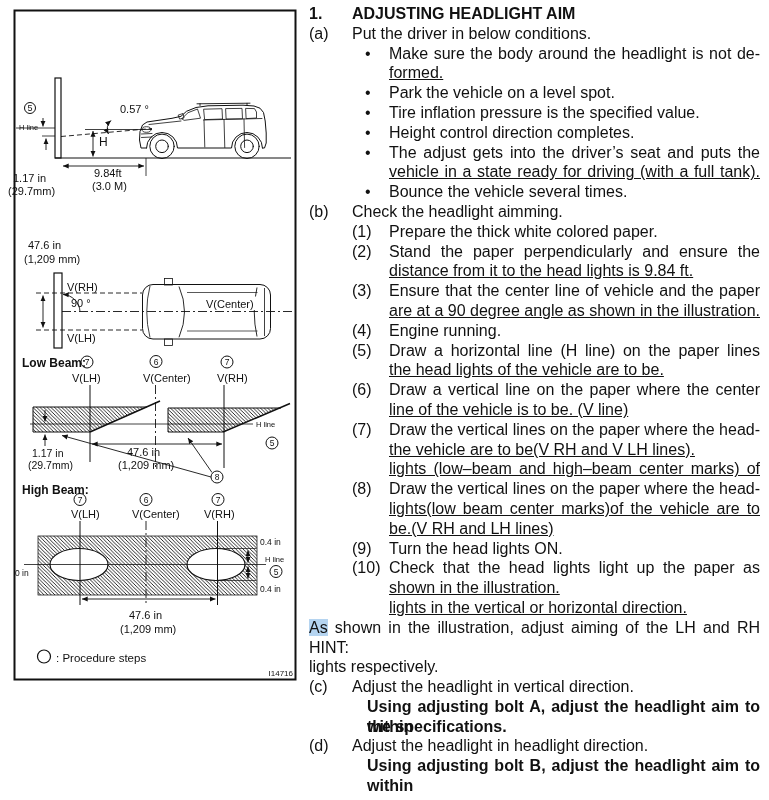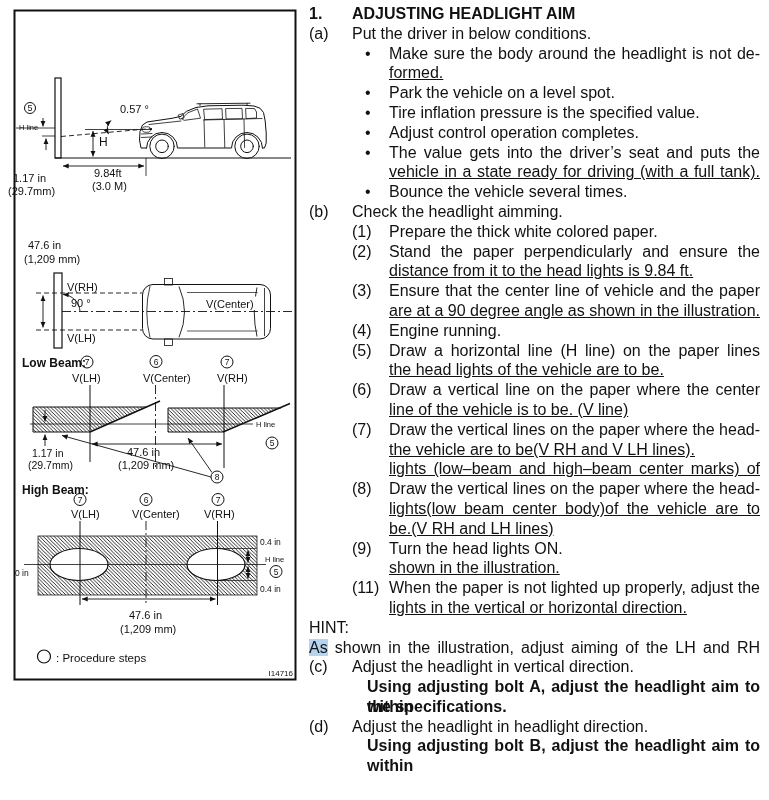--- a/index.html
+++ b/index.html
@@ -231,25 +231,25 @@
     <div class="row lv1">
       <span class="mk mk1 blt">•</span>
       <span class="txt">Park the vehicle on a level spot.</span>
     </div>
     <div class="row lv1">
       <span class="mk mk1 blt">•</span>
       <span class="txt">Tire inflation pressure is the specified value.</span>
     </div>
     <div class="row lv1">
       <span class="mk mk1 blt">•</span>
-      <span class="txt">Adjust control operation completes.</span>
-    </div>
-    <div class="row lv1 j">
-      <span class="mk mk1 blt">•</span>
-      <span class="txt">The value gets into the driver’s seat and puts the</span>
+      <span class="txt">Height control direction completes.</span>
+    </div>
+    <div class="row lv1 j">
+      <span class="mk mk1 blt">•</span>
+      <span class="txt">The adjust gets into the driver’s seat and puts the</span>
     </div>
     <div class="row cont2 j">
       <span class="txt">vehicle in a state ready for driving (with a full tank).</span>
     </div>
     <div class="row lv1">
       <span class="mk mk1 blt">•</span>
       <span class="txt">Bounce the vehicle several times.</span>
     </div>
     <div class="row">
       <span class="mk mk0">(b)</span>
@@ -299,46 +299,49 @@
       <span class="txt">the vehicle are to be(V RH and V LH lines).</span>
     </div>
     <div class="row cont2 j">
       <span class="txt">lights (low–beam and high–beam center marks) of</span>
     </div>
     <div class="row lv1 j">
       <span class="mk mk1">(8)</span>
       <span class="txt">Draw the vertical lines on the paper where the head-</span>
     </div>
     <div class="row cont2 j">
-      <span class="txt">lights(low beam center body)of the vehicle are to</span>
+      <span class="txt">lights(low beam center marks)of the vehicle are to</span>
     </div>
     <div class="row cont2">
       <span class="txt">be.(V RH and LH lines)</span>
     </div>
     <div class="row lv1">
       <span class="mk mk1">(9)</span>
       <span class="txt">Turn the head lights ON.</span>
     </div>
+    <div class="row lv1 j">
+      <span class="mk mk1">(10)</span>
+      <span class="txt">Check that the head lights light up the paper as</span>
+    </div>
     <div class="row cont2">
       <span class="txt">shown in the illustration.</span>
     </div>
-    <div class="row lv1 j">
-      <span class="mk mk1">(11)</span>
-      <span class="txt">When the paper is not lighted up properly, adjust the</span>
-    </div>
     <div class="row cont2">
       <span class="txt">lights in the vertical or horizontal direction.</span>
-    </div>
-    <div class="row">
-      <span class="txt">HINT:</span>
     </div>
     <div class="row j">
       <span class="txt"><span class="hl">As</span> shown in the illustration, adjust aiming of the LH and RH</span>
     </div>
     <div class="row">
+      <span class="txt">HINT:</span>
+    </div>
+    <div class="row">
+      <span class="txt">lights respectively.</span>
+    </div>
+    <div class="row">
       <span class="mk mk0">(c)</span>
       <span class="txt">Adjust the headlight in vertical direction.</span>
     </div>
     <div class="row cont1 j">
       <span class="txt">Using adjusting bolt A, adjust the headlight aim to within</span>
     </div>
     <div class="row cont1">
       <span class="txt">the specifications.</span>
     </div>
     <div class="row">

